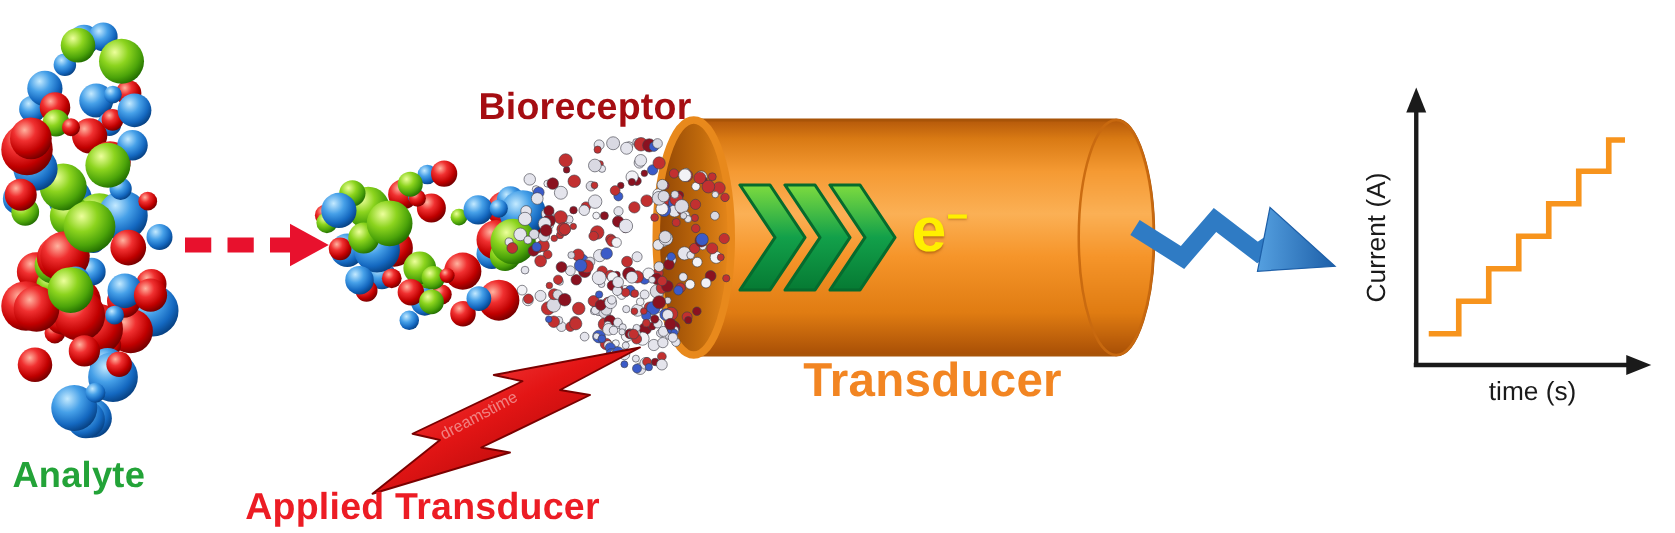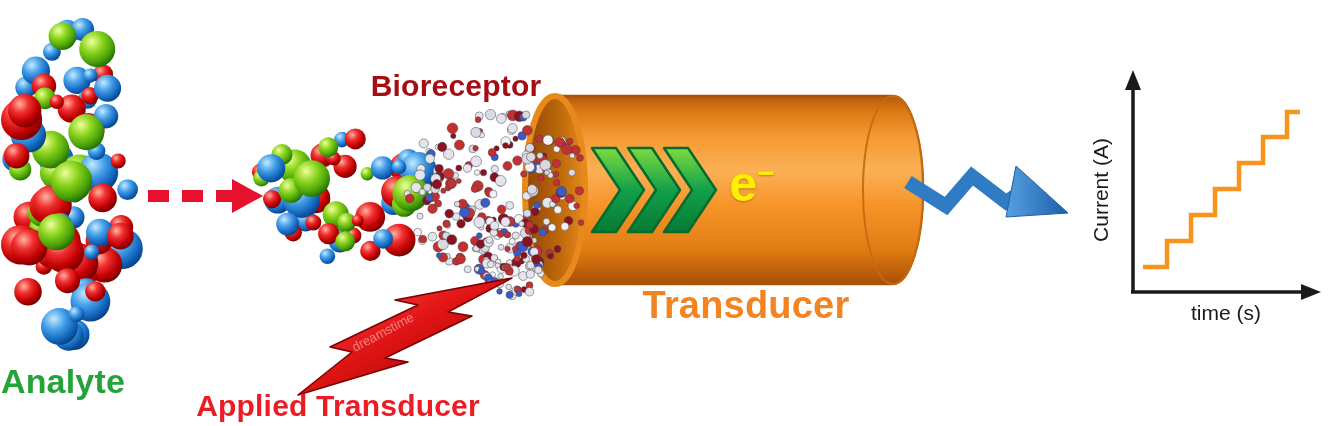--- a/index.html
+++ b/index.html
@@ -1,22 +1,22 @@
 <!DOCTYPE html>
 <html><head>
 <meta charset="utf-8">
 <style>
   *{margin:0;padding:0;box-sizing:border-box}
   html,body{background:#ffffff}
   body{font-family:"Liberation Sans",sans-serif}
   .stage{position:relative;width:1340px;height:426px;background:#ffffff;overflow:hidden}
   .stage > svg{position:absolute;left:0;top:0}
   .label{position:absolute;font-weight:bold;white-space:nowrap;transform:translate(-50%,-50%);letter-spacing:.2px}
-  .label-analyte{left:63px;top:381px;color:#23a338;font-size:34px}
-  .label-bioreceptor{left:456px;top:86px;color:#a50d12;font-size:30px}
+  .label-analyte{left:63px;top:381px;color:#23a338;font-size:29px}
+  .label-bioreceptor{left:468px;top:86px;color:#a50d12;font-size:30px}
   .label-transducer{left:746px;top:305px;color:#f28522;font-size:38px}
   .label-applied{left:338px;top:406px;color:#ec1c24;font-size:30px}
   .label-electron{left:752px;top:184px;color:#ffef00;font-size:50px;text-shadow:0 1px 2px rgba(140,70,0,.55)}
   .label-electron sup{font-size:30px;vertical-align:super;font-weight:bold}
 </style>
 </head>
 <body>
 
 <div class="stage">
 

